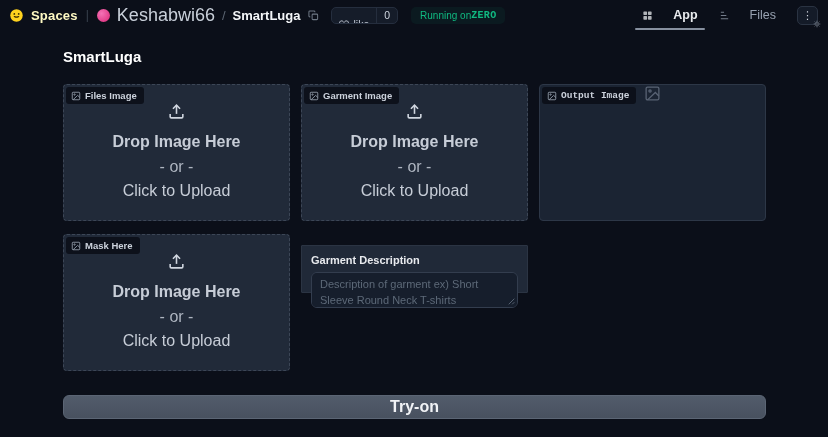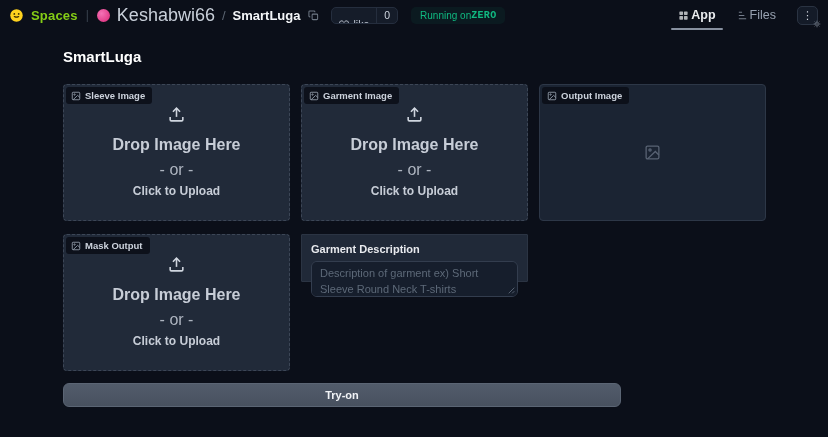--- a/index.html
+++ b/index.html
@@ -1,69 +1,69 @@
 <!DOCTYPE html>
 <html><head>
 <meta charset="utf-8">
 <style>
   * { margin:0; padding:0; box-sizing:border-box; }
   html,body { width:828px; height:437px; background:#0b0f19; font-family:"Liberation Sans", sans-serif; overflow:hidden; }
 
   
   .navbar { height:30px; display:flex; align-items:center; padding:0 8px 0 9px; gap:7px; }
   .hf-logo { width:15px; height:15px; flex:0 0 auto; }
-  .brand { color:#84cc16; font-size:13px; font-weight:700; letter-spacing:.2px; cursor:pointer; }
+  .brand { color:#fef9c3; font-size:13px; font-weight:700; letter-spacing:.2px; cursor:pointer; }
   .nav-divider { color:#39424f; font-size:12px; margin:0 1px; }
   .avatar { width:13px; height:13px; border-radius:50%; background:radial-gradient(circle at 35% 35%, #f472b6, #db2777); cursor:pointer; }
   .owner { color:#c9d0da; font-size:18px; cursor:pointer; }
   .slash { color:#5d6673; font-size:13px; }
   .space-name { color:#f5f7f9; font-size:13px; font-weight:700; cursor:pointer; }
   .copy-btn { display:flex; align-items:center; color:#6e7885; cursor:pointer; margin-left:1px; }
   .like-pill { display:flex; align-items:stretch; height:17px; background:#151c29; border:1px solid #252e3e; border-radius:5px; font-size:10.5px; color:#c3cad6; overflow:hidden; margin-left:5px; cursor:pointer; }
   .like-main { display:flex; align-items:center; gap:4px; padding:16px 7px; }
   .like-count { display:flex; align-items:center; padding:0 7px; border-left:1px solid #252e3e; color:#cfd5df; }
   .status-pill { display:flex; align-items:center; gap:0; height:17px; padding:0 9px; margin-left:6px; background:rgba(16,185,129,0.07); border-radius:5px; font-size:10px; color:#10b981; cursor:pointer; white-space:nowrap; }
   .status-pill b { font-weight:800; letter-spacing:.3px;font-family:Liberation Mono, monospace; }
   .nav-right { margin-left:auto; display:flex; align-items:center; gap:21px; height:100%; padding-right:2px; }
-  .tab { position:relative; display:flex; align-items:center; gap:2px; height:100%; font-size:12.5px; color:#97a1b0; cursor:pointer; }
+  .tab { position:relative; display:flex; align-items:center; gap:20px; height:100%; font-size:12.5px; color:#97a1b0; cursor:pointer; }
   .tab svg { opacity:.75; }
   .tab.active { color:#e9ebee; font-weight:700; }
   .tab.active::after { content:""; position:absolute; left:-7px; right:-7px; bottom:0; height:2px; background:#87909f; border-radius:2px; }
   .menu-btn { position:relative; width:21px; height:19px; background:#141b28; border:1px solid #2a3342; border-radius:5px; color:#d2d7e0; display:flex; align-items:center; justify-content:center; font-size:11px; cursor:pointer; }
   .menu-gear { position:absolute; right:-4px; bottom:-4px; color:#707a88; }
 
   
   .main { padding:14px 62px 0 63px; }
   .page-title { color:#ffffff; font-size:15px; font-weight:700; margin:4px 0 19px; }
   .grid { display:grid; grid-template-columns:227px 227px 227px; column-gap:11px; row-gap:13px; align-items:start; }
 
   .upload-box { position:relative; height:137px; background:#212a39; border:1px dashed #3c4656; border-radius:4px;
     display:flex; flex-direction:column; align-items:center; justify-content:center; color:#c7cdd7; cursor:pointer; }
   .box-label { position:absolute; top:2px; left:2px; display:flex; align-items:center; gap:4px;
     background:rgba(10,14,23,0.88); padding:3px 7px 3px 5px; border-radius:3px; font-size:9.5px; font-weight:600; color:#ccd2dc; }
   .box-label svg { color:#9aa3b1; }
   .up-icon { margin-bottom:9px; color:#d0d6df; }
   .drop-text { font-size:16px; font-weight:600; line-height:1.5; }
   .or-text { font-size:16px; color:#aeb5c0; line-height:1.6; }
-  .click-text { font-size:12px; font-weight:700; line-height:1.5; }
+  .click-text { font-size:16px; font-weight:400; line-height:1.5; }
 
   .output-box { position:relative; height:137px; background:#1b2433; border:1px solid #2d3747; border-radius:4px;
-    display:flex; align-items:center; justify-content:center; }
+    display:flex; justify-content:center;font-family:Liberation Mono, monospace; }
   .placeholder-icon { color:#596374; }
 
-  .desc-panel { background:#202938; border:1px solid #2b3443; border-radius:1px; padding:8px 9px 9px; height:48px; }
+  .desc-panel { background:#202938; border:1px solid #2b3443; border-radius:1px; padding:8px 9px 9px; height:48px;margin-top:11px; }
   .desc-label { font-size:11px; font-weight:700; color:#e8eaee; margin-bottom:6px; }
   .ta-wrap { position:relative; }
   .ta-wrap textarea { display:block; width:100%; height:36px; background:#161e2c; border:1px solid #333d4e; border-radius:6px;
     resize:none; color:#cfd5de; font-size:11px; line-height:1.45; padding:4px 8px; font-family:"Liberation Sans", sans-serif; outline:none; }
   .ta-wrap textarea::placeholder { color:#5d6978; }
   .resize-handle { position:absolute; right:3px; bottom:3px; color:#5d6978; pointer-events:none; }
 
-  .tryon-btn { margin-top:12px; width:558px; height:24px; border:1px solid #5b6574; border-radius:6px;
-    background:linear-gradient(180deg,#525c6b,#48515f); color:#f1f3f6; font-size:11px; font-weight:700;
+  .tryon-btn { margin-top:24px; width:703px; height:24px; border:1px solid #5b6574; border-radius:6px;
+    background:linear-gradient(180deg,#525c6b,#48515f); color:#f1f3f6; font-size:16px; font-weight:700;
     display:flex; align-items:center; justify-content:center; cursor:pointer; }
 </style>
 </head>
 <body>
 
 <div class="navbar">
   <svg class="hf-logo" viewBox="0 0 24 24">
     <circle cx="12" cy="12" r="10" fill="#ffd21e"></circle>
     <circle cx="8.5" cy="9.5" r="1.4" fill="#3a2d00"></circle>
     <circle cx="15.5" cy="9.5" r="1.4" fill="#3a2d00"></circle>
@@ -126,21 +126,21 @@
 
   <div class="grid">
 
     <div class="upload-box">
       <span class="box-label">
         <svg width="10" height="10" viewBox="0 0 24 24" fill="none" stroke="currentColor" stroke-width="2">
           <rect x="3" y="3" width="18" height="18" rx="2"></rect>
             <circle cx="8.5" cy="8.5" r="1.6"></circle>
             <path d="M21 15.5l-5-5L5 21"></path>
         </svg>
-        <span>Sleeve Image</span>
+        <span>Files Image</span>
       </span>
       <svg class="up-icon" width="19" height="19" viewBox="0 0 24 24" fill="none" stroke="currentColor" stroke-width="2">
         <path d="M4 15v3.5A1.5 1.5 0 0 0 5.5 20h13a1.5 1.5 0 0 0 1.5-1.5V15"></path>
           <path d="M12 4v11"></path>
           <path d="M7.5 8.5L12 4l4.5 4.5"></path>
       </svg>
       <span class="drop-text">Drop Image Here</span>
       <span class="or-text">- or -</span>
       <span class="click-text">Click to Upload</span>
     </div>
@@ -180,21 +180,21 @@
       </svg>
     </div>
 
     <div class="upload-box">
       <span class="box-label">
         <svg width="10" height="10" viewBox="0 0 24 24" fill="none" stroke="currentColor" stroke-width="2">
           <rect x="3" y="3" width="18" height="18" rx="2"></rect>
             <circle cx="8.5" cy="8.5" r="1.6"></circle>
             <path d="M21 15.5l-5-5L5 21"></path>
         </svg>
-        <span>Mask Output</span>
+        <span>Mask Here</span>
       </span>
       <svg class="up-icon" width="19" height="19" viewBox="0 0 24 24" fill="none" stroke="currentColor" stroke-width="2">
         <path d="M4 15v3.5A1.5 1.5 0 0 0 5.5 20h13a1.5 1.5 0 0 0 1.5-1.5V15"></path>
           <path d="M12 4v11"></path>
           <path d="M7.5 8.5L12 4l4.5 4.5"></path>
       </svg>
       <span class="drop-text">Drop Image Here</span>
       <span class="or-text">- or -</span>
       <span class="click-text">Click to Upload</span>
     </div>

